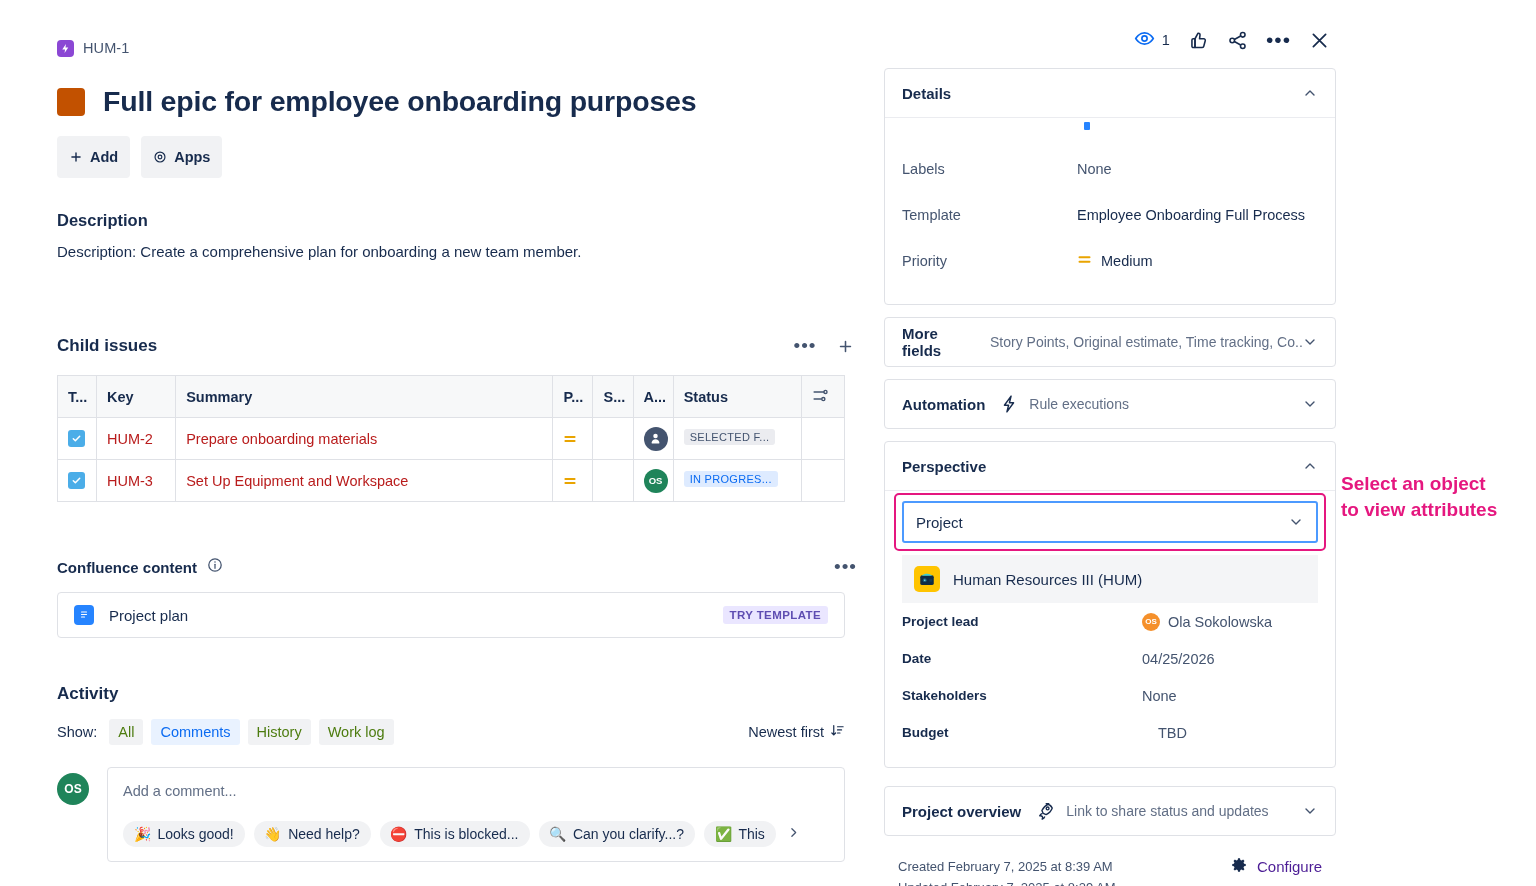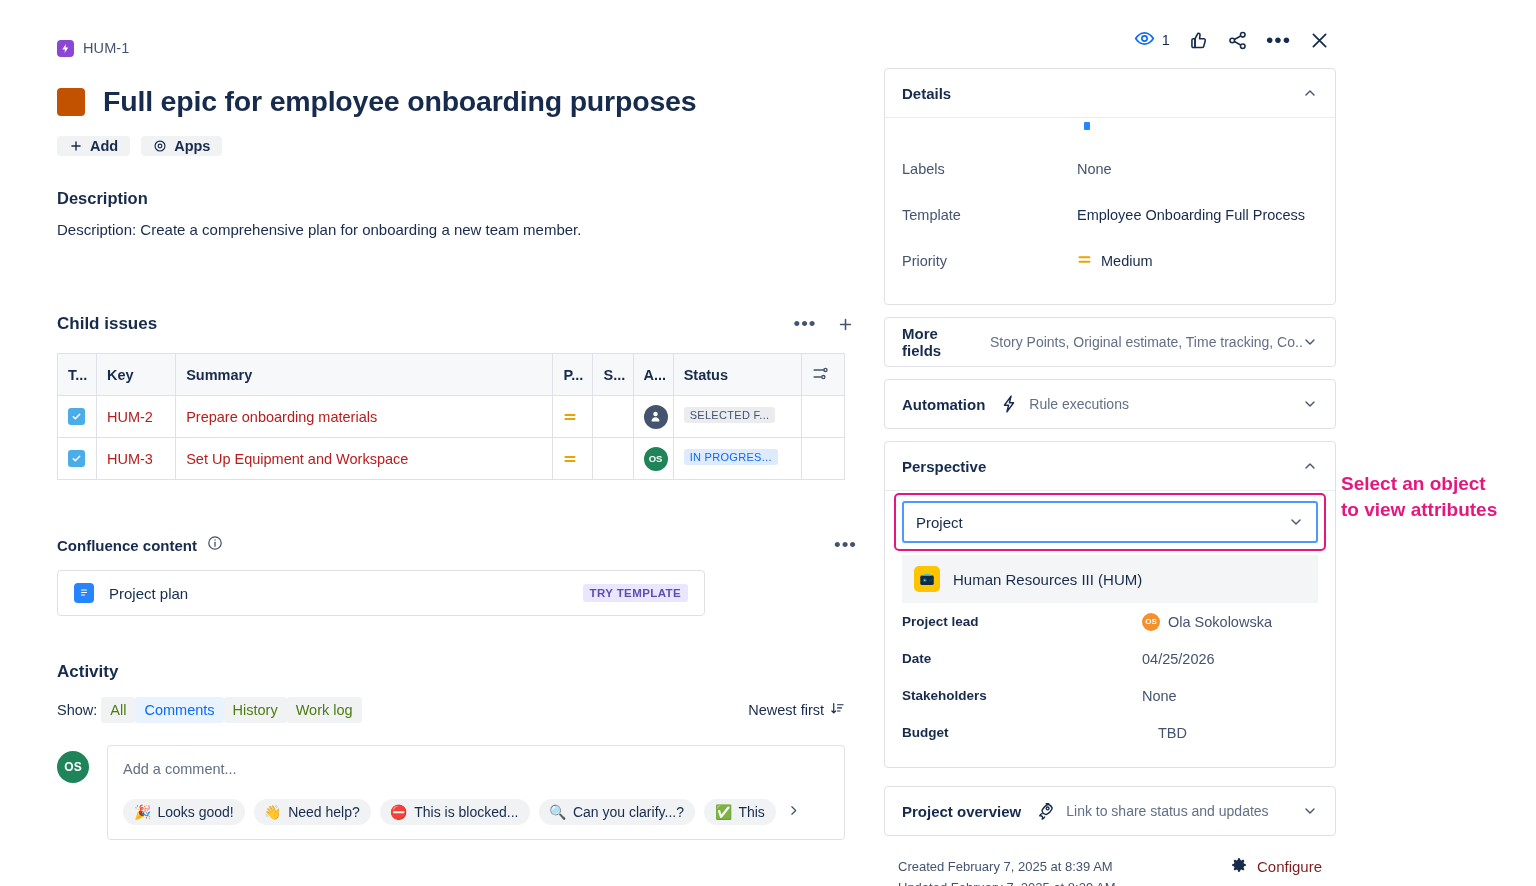--- a/index.html
+++ b/index.html
@@ -24,21 +24,21 @@
   .bc-key { font-size: 14.5px; color: #44546F; letter-spacing: .1px; }
 
   .title-row { display: flex; align-items: center; gap: 18px; margin-top: 26px; }
   .epic-color { width: 28px; height: 28px; border-radius: 4px; background: #C25100; flex: 0 0 auto; }
   .issue-title { font-size: 28.5px; font-weight: 700; color: #172B4D; letter-spacing: -0.2px; line-height: 1.1; }
 
   .btn-row { display: flex; gap: 11px; margin-top: 19px; }
   .gbtn {
     display: inline-flex; align-items: center; gap: 7px;
     background: #F1F2F4; border: none; border-radius: 4px;
-    height: 20px; padding: 0 12px;
+    height: 42px; padding: 0 12px;
     font-size: 14.5px; font-weight: 600; color: #172B4D;
     font-family: inherit; cursor: pointer;
   }
   .gbtn svg { display:block; }
 
   .sec-title { font-size: 16.5px; font-weight: 700; color: #172B4D; }
   .desc-block { margin-top: 33px; }
   .desc-text { margin-top: 11px; font-size: 15px; color: #172B4D; line-height: 1.45; }
 
   
@@ -68,29 +68,29 @@
   .av.green { background: #1F845A; }
   .lozenge { display:inline-block; padding: 2px 6px; border-radius: 3px; font-size: 11px; font-weight: 400; letter-spacing: .3px; white-space: nowrap; overflow:hidden; }
   .loz-grey { background:#EBECF0; color:#42526E; }
   .loz-blue { background:#DEEBFF; color:#0B6BF2; }
 
   
   .conf-block { margin-top: 55px; }
   .conf-head { display:flex; align-items:center; gap: 10px; }
   .conf-head .sec-title { font-size: 15px; }
   .conf-head .dots { margin-left: auto; }
-  .conf-card { margin-top: 15px; width: 648px; height: 46px; border: 1px solid #DFE1E6; border-radius: 4px; display:flex; align-items:center; padding: 0 16px; background:#fff; }
+  .conf-card { margin-top: 15px; width: 788px; height: 46px; border: 1px solid #DFE1E6; border-radius: 4px; display:flex; align-items:center; padding: 0 16px; background:#fff; }
   .conf-ic { width:20px;height:20px;border-radius:4px;background:#2684FF;display:flex;align-items:center;justify-content:center;margin-right:15px;}
   .conf-name { font-size: 15px; color:#172B4D; }
   .try-tpl { margin-left:auto; font-size:11.5px; font-weight:700; letter-spacing:.4px; color:#5E4DB2; background:#EAE6FF; padding:3px 7px; border-radius:3px; }
 
   
   .act-block { margin-top: 46px; }
   .act-block .sec-title { font-size: 17px; }
-  .show-row { display:flex; align-items:center; margin-top: 15px; width: 788px; }
+  .show-row { display:flex; align-items:center; gap: 8px; margin-top: 15px; width: 788px; }
   .show-lbl { font-size: 14.5px; color:#172B4D; margin-right: 4px; }
   .tabchip { font-size: 14.5px; padding: 5px 9px; border-radius: 3px; background: #F1F2F4; color:#4d7c0f; cursor:pointer; }
   .tabchip.active { color:#0B6BF2; background:#E9F2FF; }
   .sortbtn { margin-left:auto; display:flex; align-items:center; gap:6px; font-size:14.5px; color:#172B4D; cursor:pointer; }
 
   .cmt-row { display:flex; gap: 18px; margin-top: 22px; }
   .cmt-av { width: 32px; height: 32px; border-radius: 50%; background:#1F845A; color:#fff; display:flex; align-items:center; justify-content:center; font-size:12px; font-weight:700; flex:0 0 auto; margin-top: 6px;}
   .cmt-box { width: 738px; border: 1px solid #DFE1E6; border-radius: 4px; background:#fff; padding: 15px 15px 14px 15px; }
   .cmt-ph { font-size: 14.5px; color: #626F86; }
   .chips { display:flex; align-items:center; gap: 9px; margin-top: 22px; }
@@ -131,21 +131,21 @@
   .opt { display:flex; align-items:center; gap: 13px; height: 48px; background:#F4F5F7; padding: 0 12px; margin-top: 12px; cursor:pointer; }
   .opt-ic { width: 26px; height: 26px; border-radius: 5px; background:#FFC400; display:flex; align-items:center; justify-content:center; flex:0 0 auto; }
   .opt-txt { font-size: 15px; color:#172B4D; }
   .prow { display:flex; align-items:center; min-height: 37px; }
   .pk { width: 240px; font-size: 13.5px; font-weight: 700; color:#172B4D; }
   .pv { font-size: 14.5px; color:#44546F; display:flex; align-items:center; gap: 8px; }
   .av-sm { width: 18px; height: 18px; border-radius: 50%; background:#F5902B; color:#fff; display:flex;align-items:center;justify-content:center;font-size:8px;font-weight:700; }
 
   .foot { display:flex; align-items:flex-start; margin-top: 20px; padding: 0 14px 0 14px; }
   .foot-ts { font-size: 13px; color:#44546F; line-height: 1.65; }
-  .configure { margin-left:auto; display:flex; align-items:center; gap: 9px; font-size: 15px; color:#7f1d1d; cursor:pointer; }
+  .configure { margin-left:auto; display:flex; align-items:center; gap: 9px; font-size: 15px; color:#4c1d95; cursor:pointer; }
 
   
   .annot {
     position: absolute; left: 1341px; top: 471px; width: 195px;
     font-size: 19px; font-weight: 600; color:#E5177F; line-height: 1.35; text-align:left;
   }
 </style>
 </head>
 <body>
 

